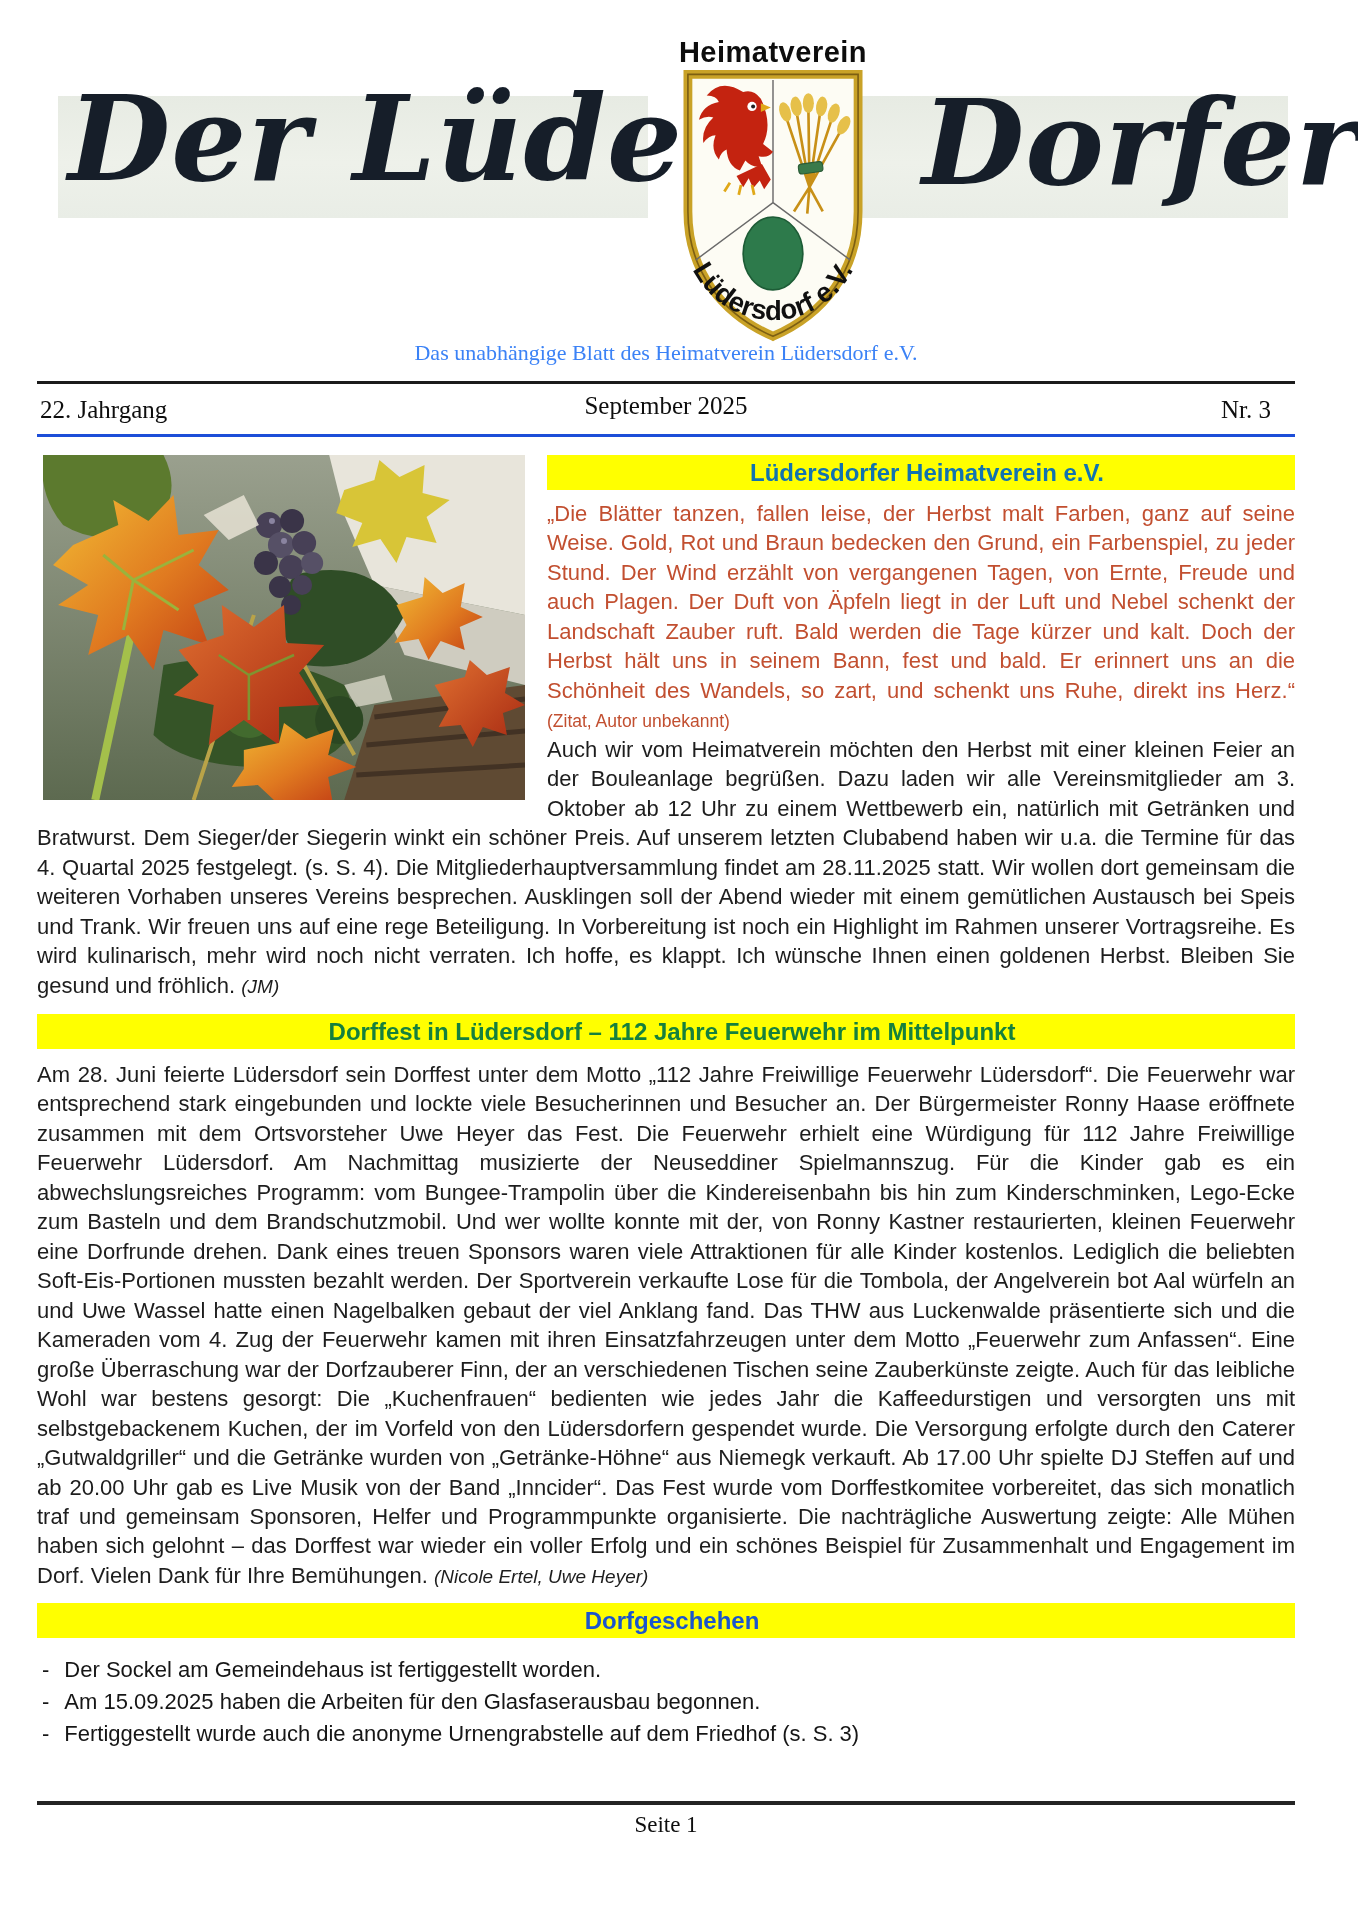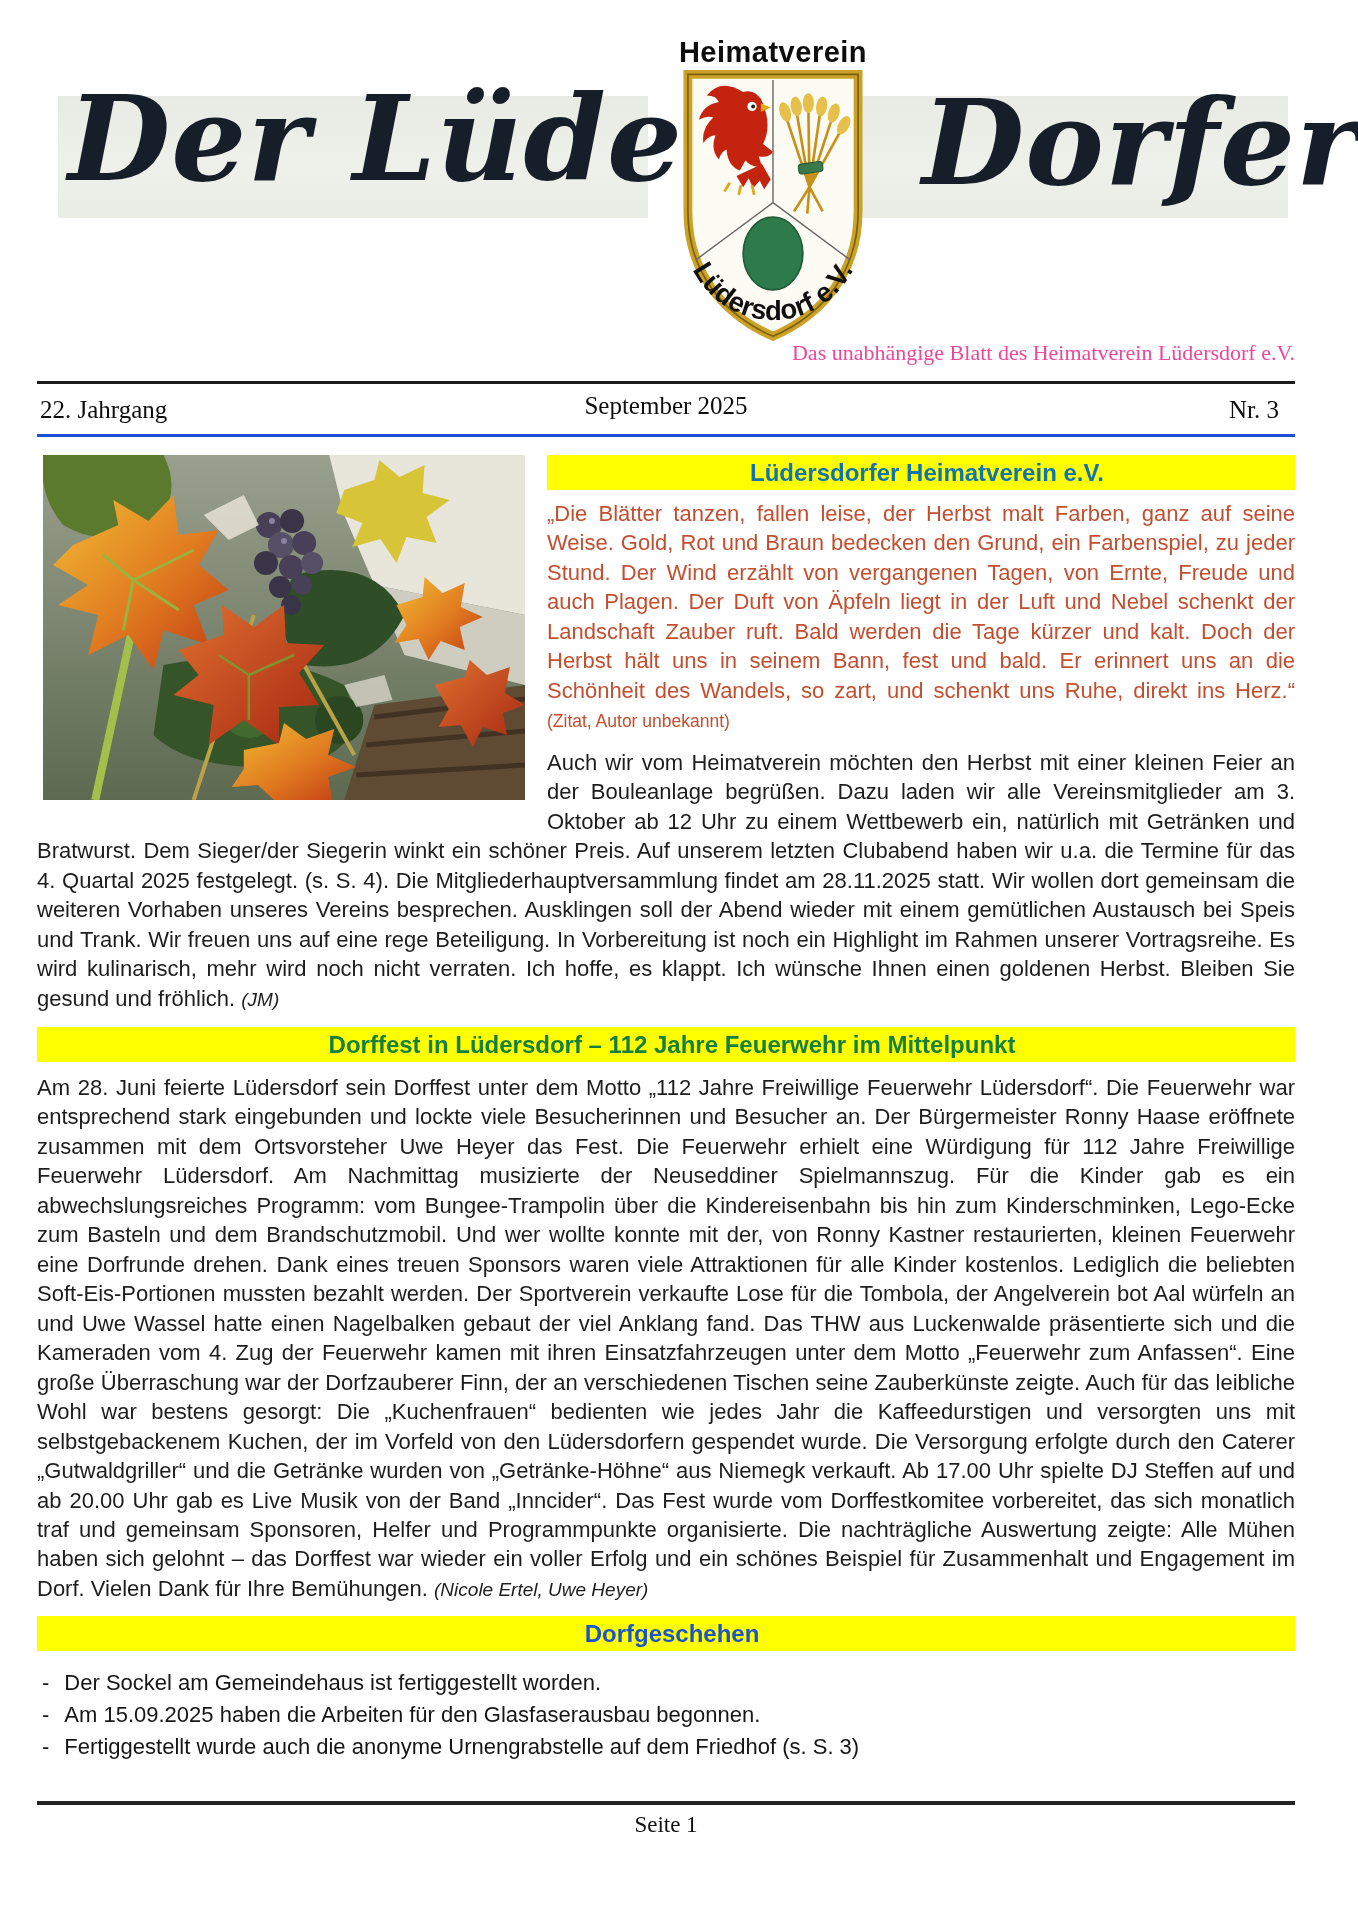--- a/index.html
+++ b/index.html
@@ -9,42 +9,42 @@
   
   .scanbox{position:absolute;background:linear-gradient(180deg,#e7ebe3,#eef1ea 55%,#e9ede6);}
   .scan-left{left:58px;top:96px;width:590px;height:122px;}
   .scan-right{left:768px;top:96px;width:520px;height:122px;}
   .script{position:absolute;font-family:"DejaVu Serif",serif;font-style:italic;font-weight:bold;
           color:#161e29;letter-spacing:1px;line-height:1;}
   .script-left{left:68px;top:80px;font-size:118px;}
   .script-right{left:922px;top:84px;font-size:118px;}
   .crest{position:absolute;left:664px;top:36px;width:218px;text-align:center;}
   .crest-title{font-weight:bold;font-size:29px;letter-spacing:.5px;color:#0d0d0d;margin-bottom:1px;}
-  .subtitle{position:absolute;top:340px;left:37px;width:1258px;text-align:right;
-            font-family:"Liberation Serif",serif;font-size:22px;color:#ec4899;}
+  .subtitle{position:absolute;top:340px;left:37px;width:1258px;text-align:center;
+            font-family:"Liberation Serif",serif;font-size:22px;color:#3b82f6;}
 
   
   .dateline{position:absolute;top:381px;left:37px;width:1258px;height:56px;box-sizing:border-box;
             border-top:3px solid #1b1b1b;border-bottom:3px solid #1d4ed8;
             font-family:"Liberation Serif",serif;font-size:25px;color:#0e0e0e;}
   .dateline .vol{position:absolute;left:3px;top:12px;}
   .dateline .date{position:absolute;left:0;right:0;top:8px;text-align:center;}
-  .dateline .issue{position:absolute;right:16px;top:12px;}
+  .dateline .issue{position:absolute;right:24px;top:12px;}
 
   
   .main{position:absolute;top:455px;left:37px;width:1258px;}
   .photo{float:left;width:482px;height:345px;margin:0 22px 12px 6px;}
   .photo svg{display:block;width:100%;height:100%;}
   .bar{background:#ffff00;height:35px;line-height:35px;text-align:center;
        font-weight:bold;font-size:24px;padding-left:12px;}
   .bar1{overflow:hidden;color:#1173b0;margin-bottom:9px;}
   .bar2{clear:both;color:#15803d;margin:14px 0 11px 0;}
   .bar3{clear:both;color:#1b55cd;margin:13px 0 16px 0;}
   .poem{overflow:hidden;text-align:justify;font-size:22px;line-height:1.34;color:#c24f30;
-        margin-bottom:13px;}
+        }
   .poem .cite{font-size:17.5px;}
   .para{text-align:justify;font-size:22px;line-height:1.34;color:#1d1d1d;}
   .sig{font-style:italic;font-size:19px;}
   .bullets{margin-top:2px;}
   .bullet{display:flex;gap:15px;font-size:22px;line-height:32px;padding-left:5px;color:#161616;}
   .bullet .dash{flex:0 0 auto;}
 
   
   .footer-rule{position:absolute;top:1801px;left:37px;width:1258px;border-top:4px solid #242424;}
   .footer-label{position:absolute;top:1812px;left:37px;width:1258px;text-align:center;

